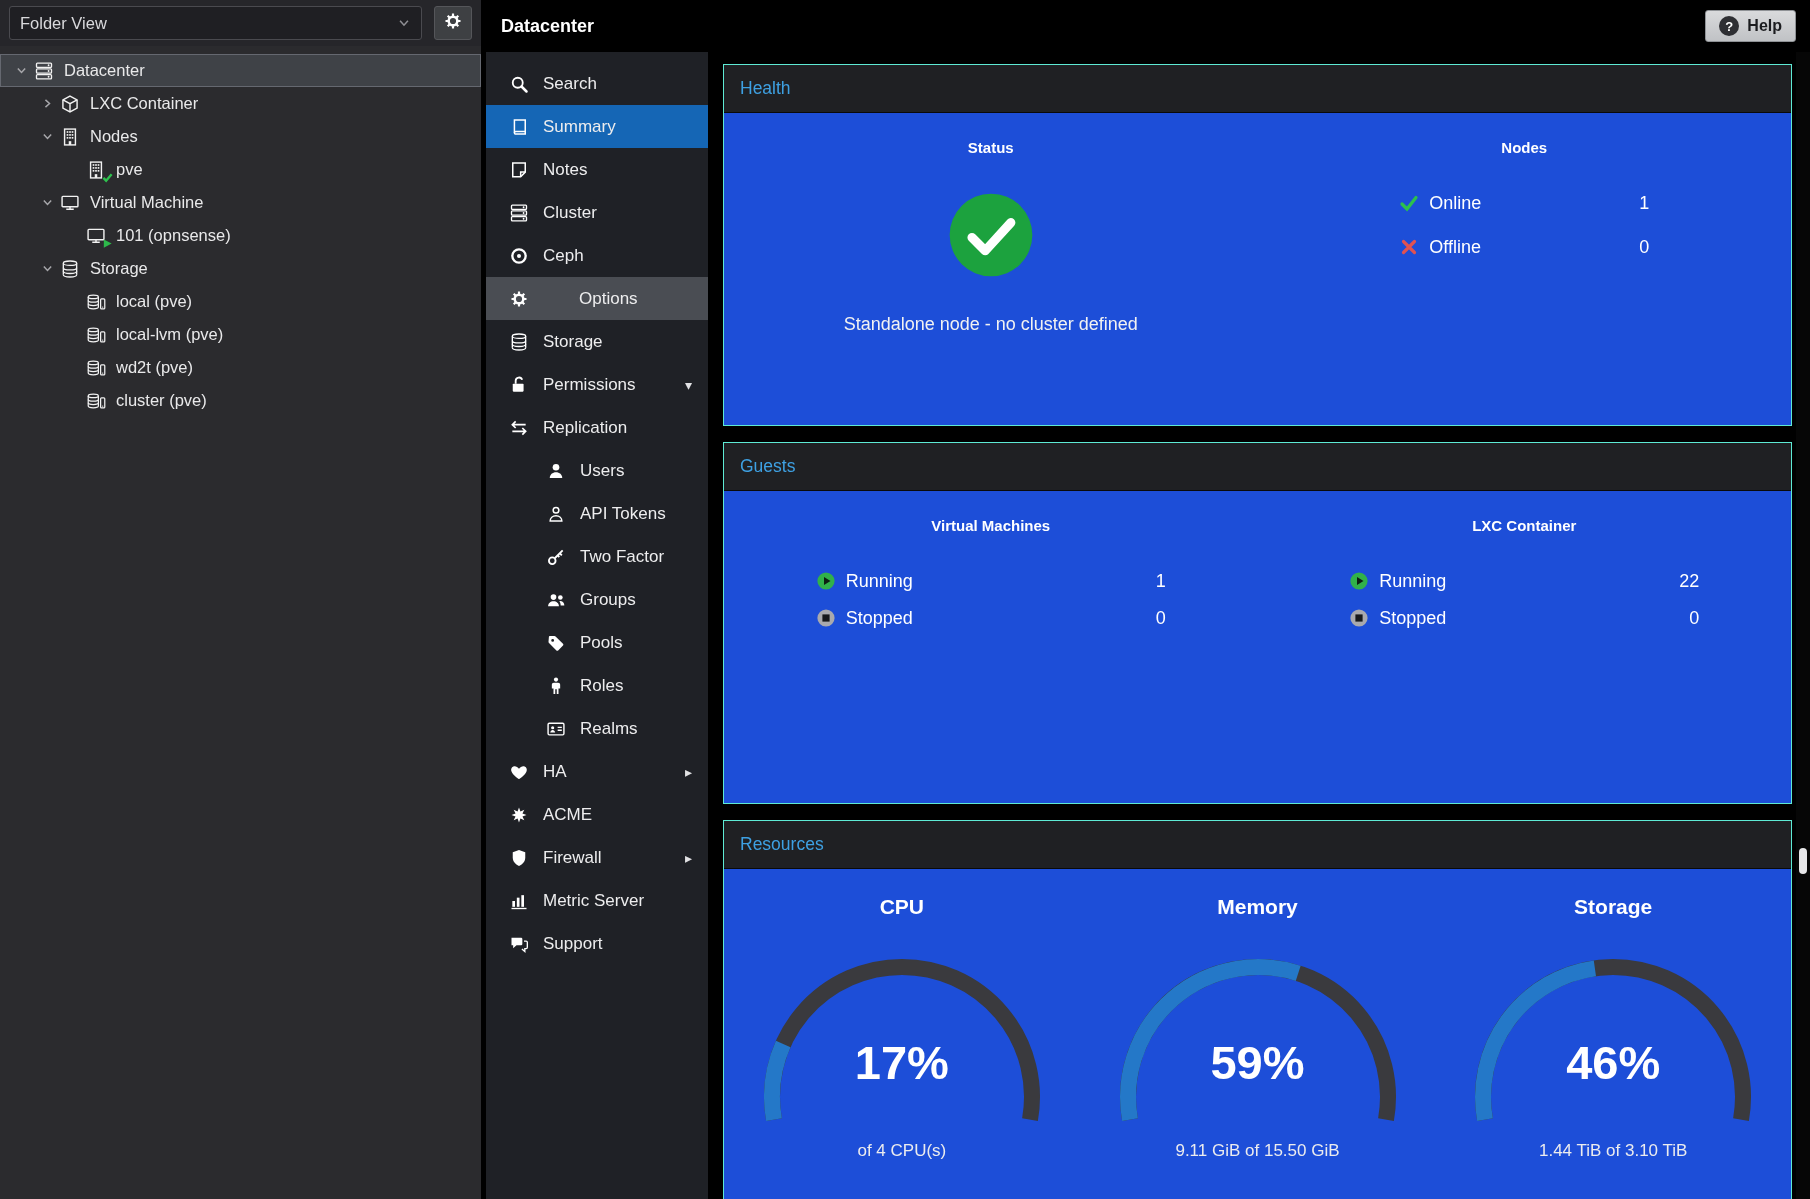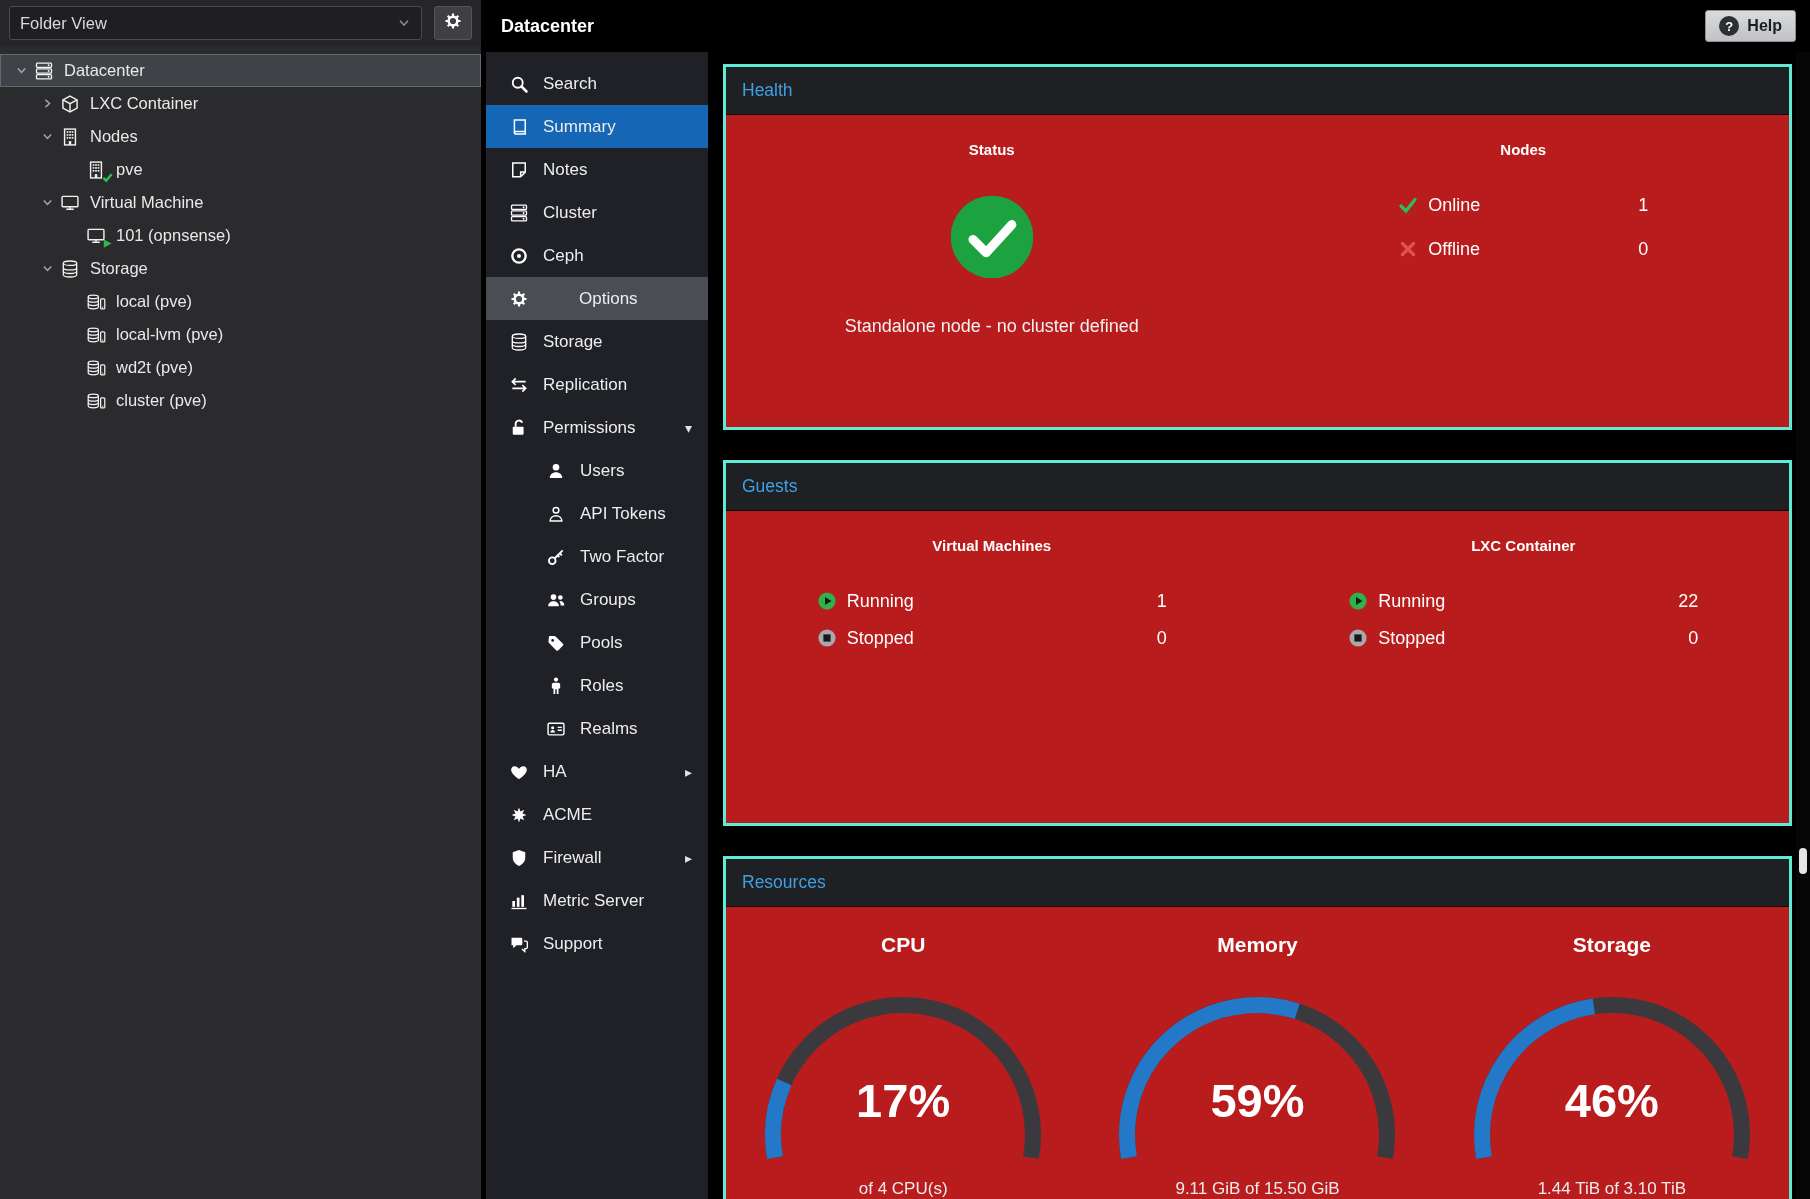--- a/index.html
+++ b/index.html
@@ -49,21 +49,21 @@
   .nav-item { height:43px; display:flex; align-items:center; padding:0 16px 0 22px; color:#ededee; font-size:17px; cursor:pointer; }
   .nav-item.child { padding-left:59px; }
   .nav-item.selected { background:#1566b5; }
   .nav-item.highlighted { background:#4a4d53;gap:36px; }
   .nav-icon { width:22px; min-width:22px; display:flex; justify-content:center; margin-right:13px; color:#fff; }
   .nav-icon svg { width:20px; height:20px; }
   .nav-arrow { margin-left:auto; color:#e2e2e4; font-size:14px; line-height:1; }
 
   
   .content { flex:1; padding:12px 4px 0 15px; overflow:hidden; }
-  .panel { border:3px solid #5eead4; background:#b91c1c; margin-bottom:30px; }
+  .panel { border:1px solid #5eead4; background:#1d4ed8; margin-bottom:16px; }
   .panel-header { background:#1f2023; border-bottom:1px solid #0a0a0a; padding:13px 16px; font-size:17.5px; color:#3ea0e2; }
   .panel-body { display:flex; }
   .panel-body.health { min-height:312px; padding-top:26px; }
   .panel-body.guests { min-height:312px; padding-top:26px; }
   .panel-body.resources { min-height:364px; padding:26px 0 30px; }
   .hcol, .gcol, .res-col { flex:1; display:flex; flex-direction:column; align-items:center; }
   .col-title { font-size:15px; font-weight:bold; color:#fff; margin-bottom:32px; text-align:center; }
   .status-icon { margin-top:4px; }
   .status-icon svg { width:86px; height:86px; }
   .status-msg { margin-top:32px; font-size:18px; color:#f2f2f2; }
@@ -387,37 +387,37 @@
                   <path d="M4 5v14M20 5v14"></path>
                   <path d="M4 10.4a8 2.6 0 0 0 16 0M4 14.8a8 2.6 0 0 0 16 0M4 19a8 2.6 0 0 0 16 0"></path>
                 </g>
               </svg>
             </span>
             <span>Storage</span>
           </div>
           <div class="nav-item">
             <span class="nav-icon">
               <svg viewBox="0 0 24 24">
+                <rect x="4.5" y="10.5" width="13" height="9.5" rx="1" fill="currentColor"></rect>
+                <path d="M8 10.5V7a4 4 0 0 1 7.8-1.2" fill="none" stroke="currentColor" stroke-width="2.2"></path>
+              </svg>
+            </span>
+            <span>Permissions</span>
+            <span class="nav-arrow">▾</span>
+          </div>
+          <div class="nav-item">
+            <span class="nav-icon">
+              <svg viewBox="0 0 24 24">
                 <g fill="none" stroke="currentColor" stroke-width="2">
                   <path d="M4 8h16M8 4 4 8l4 4"></path>
                   <path d="M20 16H4M16 12l4 4-4 4"></path>
                 </g>
               </svg>
             </span>
             <span>Replication</span>
-          </div>
-          <div class="nav-item">
-            <span class="nav-icon">
-              <svg viewBox="0 0 24 24">
-                <rect x="4.5" y="10.5" width="13" height="9.5" rx="1" fill="currentColor"></rect>
-                <path d="M8 10.5V7a4 4 0 0 1 7.8-1.2" fill="none" stroke="currentColor" stroke-width="2.2"></path>
-              </svg>
-            </span>
-            <span>Permissions</span>
-            <span class="nav-arrow">▾</span>
           </div>
           <div class="nav-item child">
             <span class="nav-icon">
               <svg viewBox="0 0 24 24">
                 <g fill="currentColor">
                   <circle cx="12" cy="7.5" r="4"></circle>
                   <path d="M4.5 20.5c0-4.2 3.3-7 7.5-7s7.5 2.8 7.5 7z"></path>
                 </g>
               </svg>
             </span>

